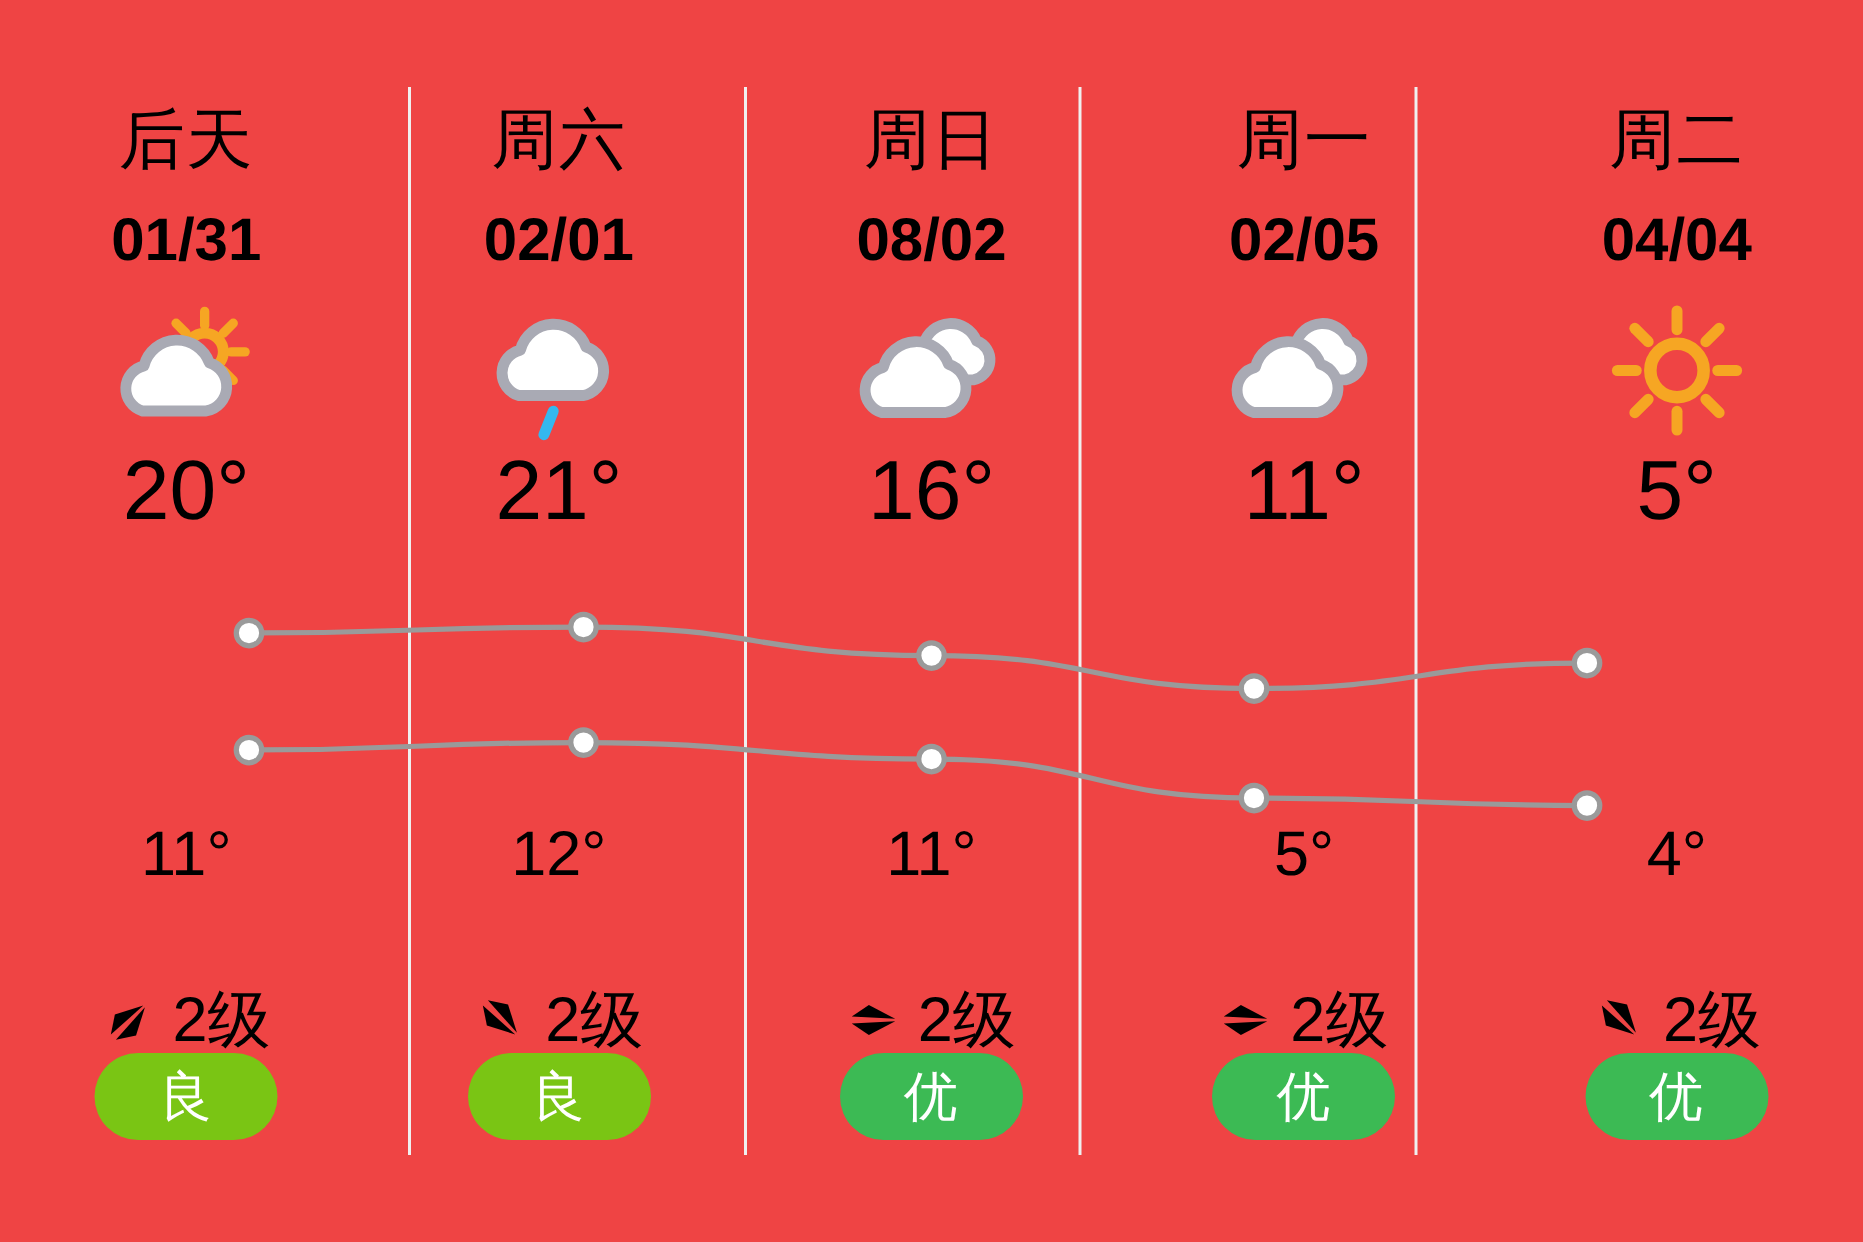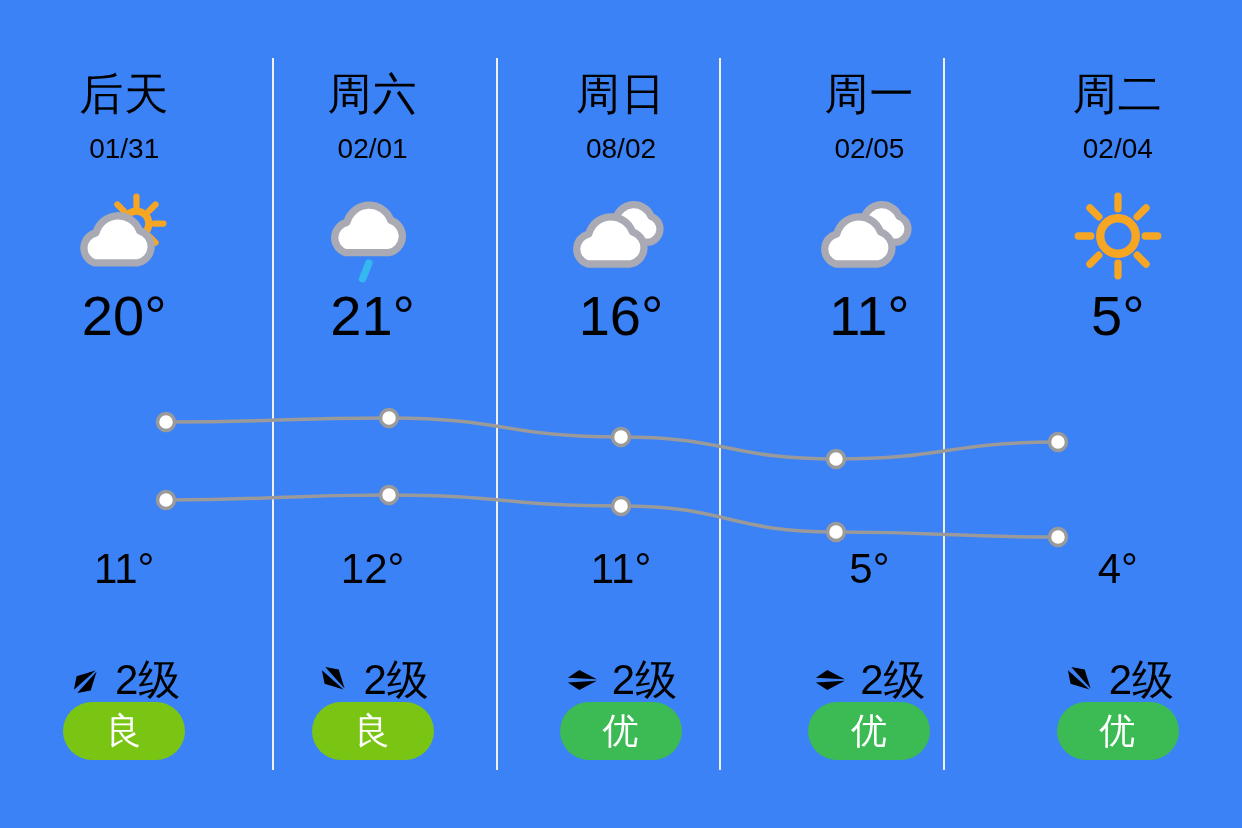--- a/index.html
+++ b/index.html
@@ -8,21 +8,21 @@
     background: #ffffff;
   }
   body {
     font-family: "Liberation Sans", "DejaVu Sans", sans-serif;
     -webkit-font-smoothing: antialiased;
   }
   #forecast-app {
     position: relative;
     width: 1242px;
     height: 828px;
-    background: #3b82f6;
+    background: #ef4444;
     overflow: hidden;
   }
 
   
   .dividers {
     position: absolute;
     top: 0; left: 0;
     width: 1242px;
     height: 828px;
     pointer-events: none;
@@ -53,25 +53,25 @@
 
   .weekday {
     margin-top: 68px;
     font-size: 44px;
     line-height: 52px;
     color: #000000;
     letter-spacing: 1px;
     font-weight: 400;
   }
   .date {
-    margin-top: 6px;
-    font-size: 28px;
+    margin-top: 17px;
+    font-size: 40px;
     line-height: 46px;
     color: #000000;
-    font-weight: 400;
+    font-weight: 700;
   }
 
   
   .wx-icon {
     margin-top: 16px;
     width: 120px;
     height: 96px;
     display: flex;
     align-items: center;
     justify-content: center;
@@ -243,21 +243,21 @@
     <path d="M3 17.5 L33.5 19.2 L15 9.5 Z" fill="#000"></path>
     <path d="M3 22.5 L33.5 20.8 L15 30.5 Z" fill="#000"></path>
   </svg>
           </span>
       <span class="wind-level">2级</span>
     </div>
     <div class="aqi-badge" style="background:#3cba54">优</div>
   </div>
       <div class="day-col">
     <div class="weekday">周二</div>
-    <div class="date">02/04</div>
+    <div class="date">04/04</div>
     <div class="wx-icon">
           <svg width="104" height="92" viewBox="0 0 96 88">
       <circle cx="48" cy="44" r="17" fill="none" stroke="#f6a623" stroke-width="8"></circle>
             <line x1="74" y1="44" x2="86" y2="44" stroke="#f6a623" stroke-width="7" stroke-linecap="round"></line>
             <line x1="66.38477631085024" y1="62.384776310850235" x2="74.87005768508881" y2="70.8700576850888" stroke="#f6a623" stroke-width="7" stroke-linecap="round"></line>
             <line x1="48" y1="70" x2="48" y2="82" stroke="#f6a623" stroke-width="7" stroke-linecap="round"></line>
             <line x1="29.615223689149765" y1="62.38477631085024" x2="21.129942314911197" y2="70.87005768508881" stroke="#f6a623" stroke-width="7" stroke-linecap="round"></line>
             <line x1="22" y1="44" x2="10" y2="44.00000000000001" stroke="#f6a623" stroke-width="7" stroke-linecap="round"></line>
             <line x1="29.61522368914976" y1="25.615223689149765" x2="21.129942314911187" y2="17.129942314911197" stroke="#f6a623" stroke-width="7" stroke-linecap="round"></line>
             <line x1="47.99999999999999" y1="18" x2="47.99999999999999" y2="6" stroke="#f6a623" stroke-width="7" stroke-linecap="round"></line>

